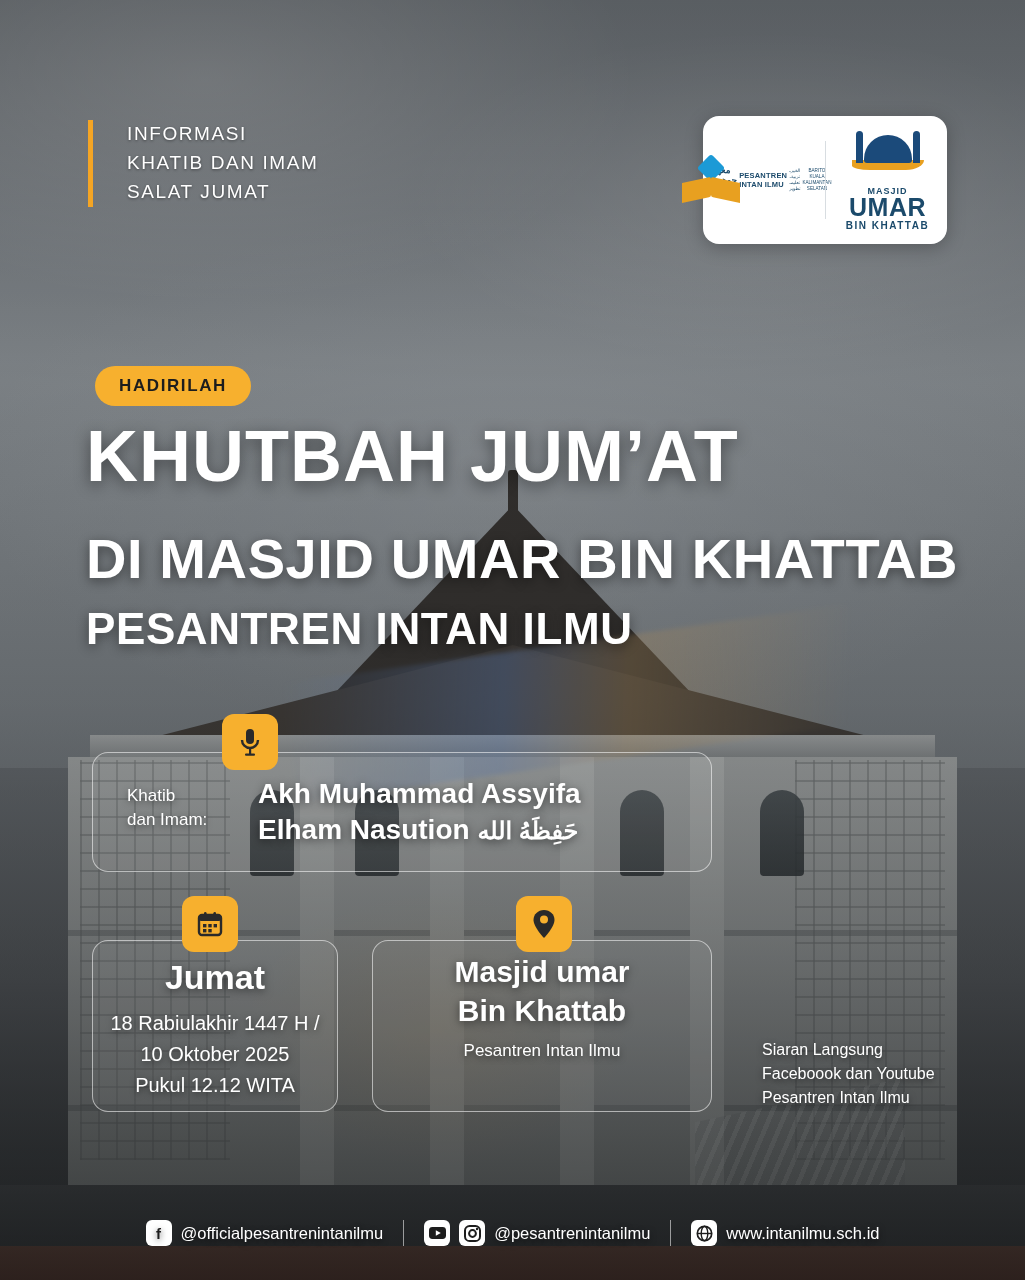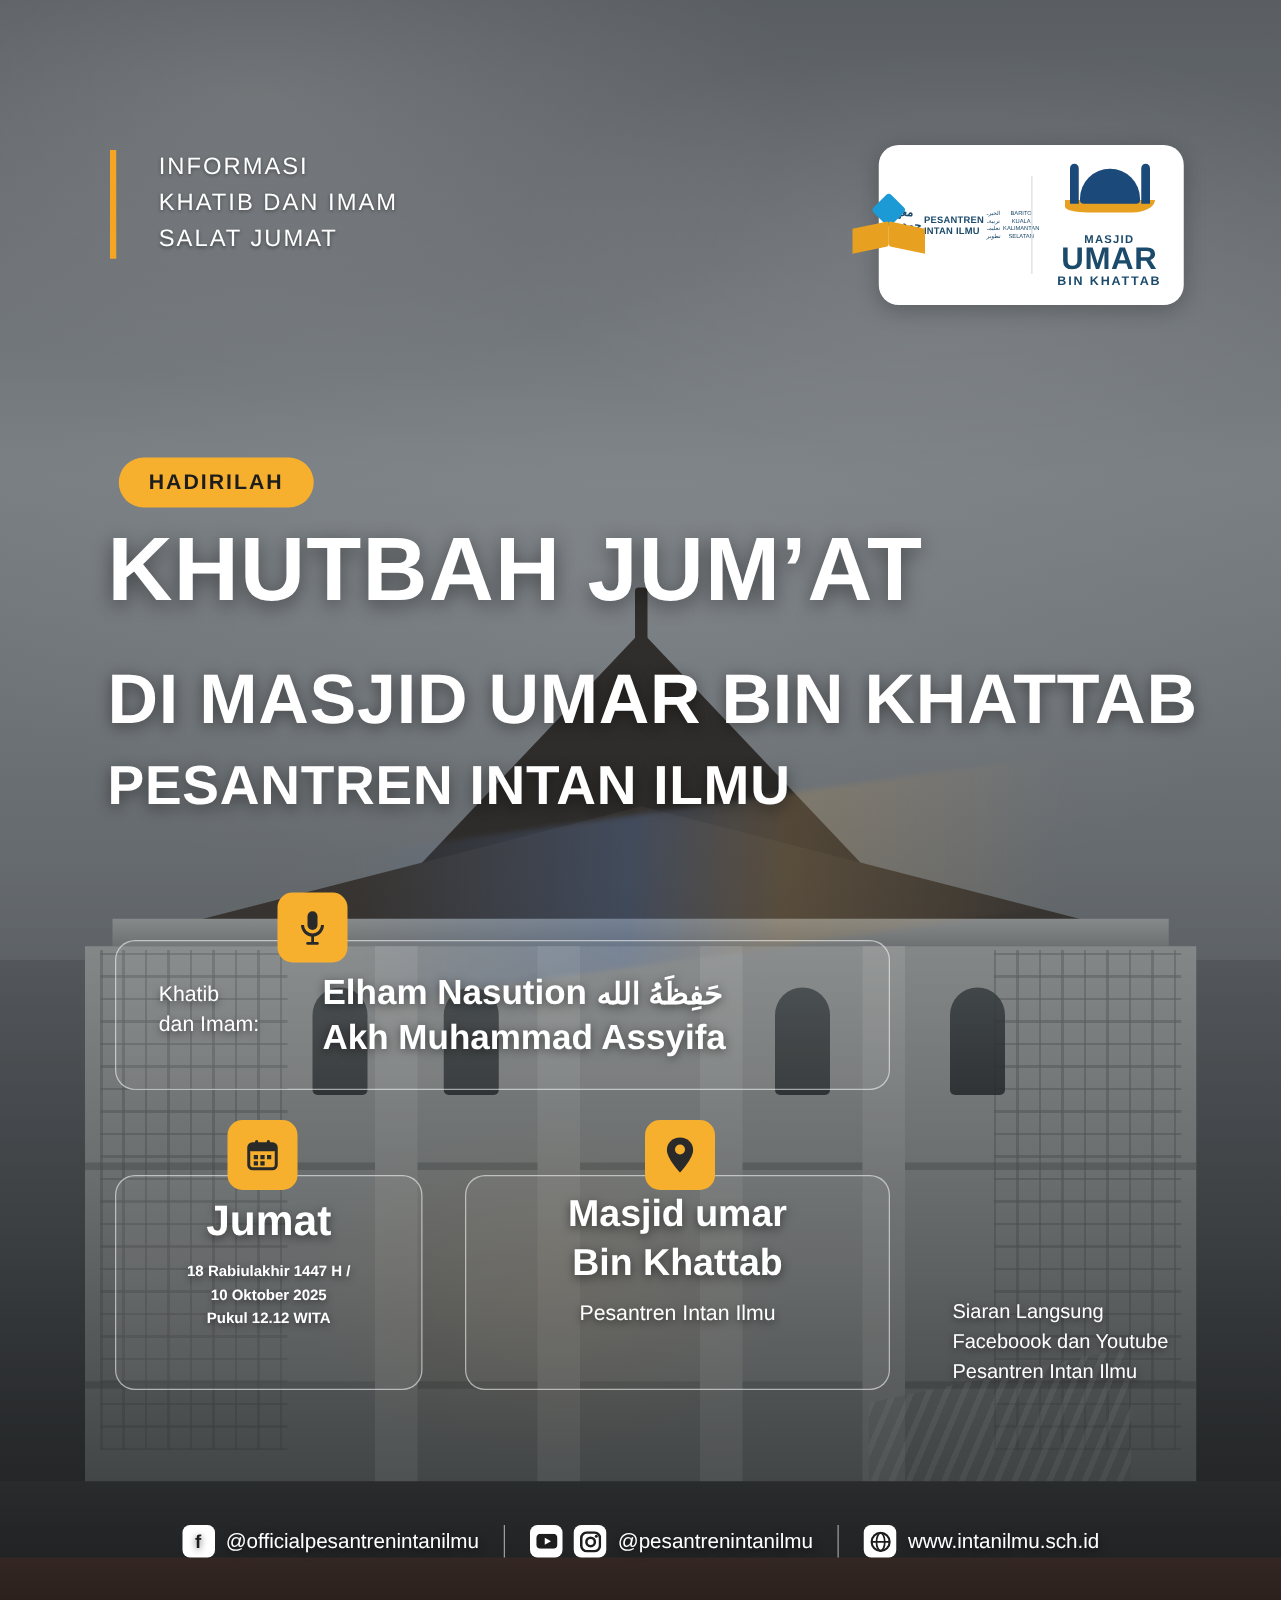--- a/index.html
+++ b/index.html
@@ -241,23 +241,22 @@
   }
   .khatib-name .ar { font-size:24px; }
 
   .date-day {
     position:absolute; left:92px; top:958px; width:246px;
     text-align:center; color:#ffffff; font-size:34px; font-weight:700;
     text-shadow:0 2px 8px rgba(0,0,0,.5);
   }
   .date-lines {
     position:absolute; left:92px; top:1008px; width:246px;
-    text-align:center; color:#ffffff; font-size:12px; line-height:1.55;
+    text-align:center; color:#ffffff; font-size:20px; line-height:1.55;
     text-shadow:0 2px 6px rgba(0,0,0,.5);
-    font-weight:bold;
   }
 
   .place-name {
     position:absolute; left:372px; top:952px; width:340px;
     text-align:center; color:#ffffff; font-size:30px; font-weight:700; line-height:1.3;
     text-shadow:0 2px 8px rgba(0,0,0,.5);
   }
   .place-sub {
     position:absolute; left:372px; top:1038px; width:340px;
     text-align:center; color:#ffffff; font-size:17px; line-height:1.5;
@@ -369,25 +368,25 @@
         <path d="M4 13 a8 8 0 0 0 16 0" fill="none" stroke="#2a2a2a" stroke-width="2.4"></path>
         <rect x="11" y="21" width="2.2" height="6"></rect>
         <rect x="7" y="26.5" width="10" height="2.2" rx="1"></rect>
       </svg>
     </div>
     <div class="khatib-label">
       <div>Khatib</div>
       <div>dan Imam:</div>
     </div>
     <div class="khatib-name">
+      <div>Akh Muhammad Assyifa</div>
       <div>
         <span>Elham Nasution</span>
         <span class="ar">حَفِظَهُ الله</span>
       </div>
-      <div>Akh Muhammad Assyifa</div>
     </div>
 
     <div class="card card-date"></div>
     <div class="icon-chip chip-cal">
       <svg width="26" height="26" viewBox="0 0 26 26" fill="#2a2a2a">
         <rect x="2" y="4" width="22" height="20" rx="3" fill="none" stroke="#2a2a2a" stroke-width="2.4"></rect>
         <rect x="2" y="4" width="22" height="6" rx="2"></rect>
         <rect x="7" y="1" width="2.6" height="5" rx="1.3"></rect>
         <rect x="16.4" y="1" width="2.6" height="5" rx="1.3"></rect>
         <rect x="6" y="13" width="3.4" height="3.4"></rect>

